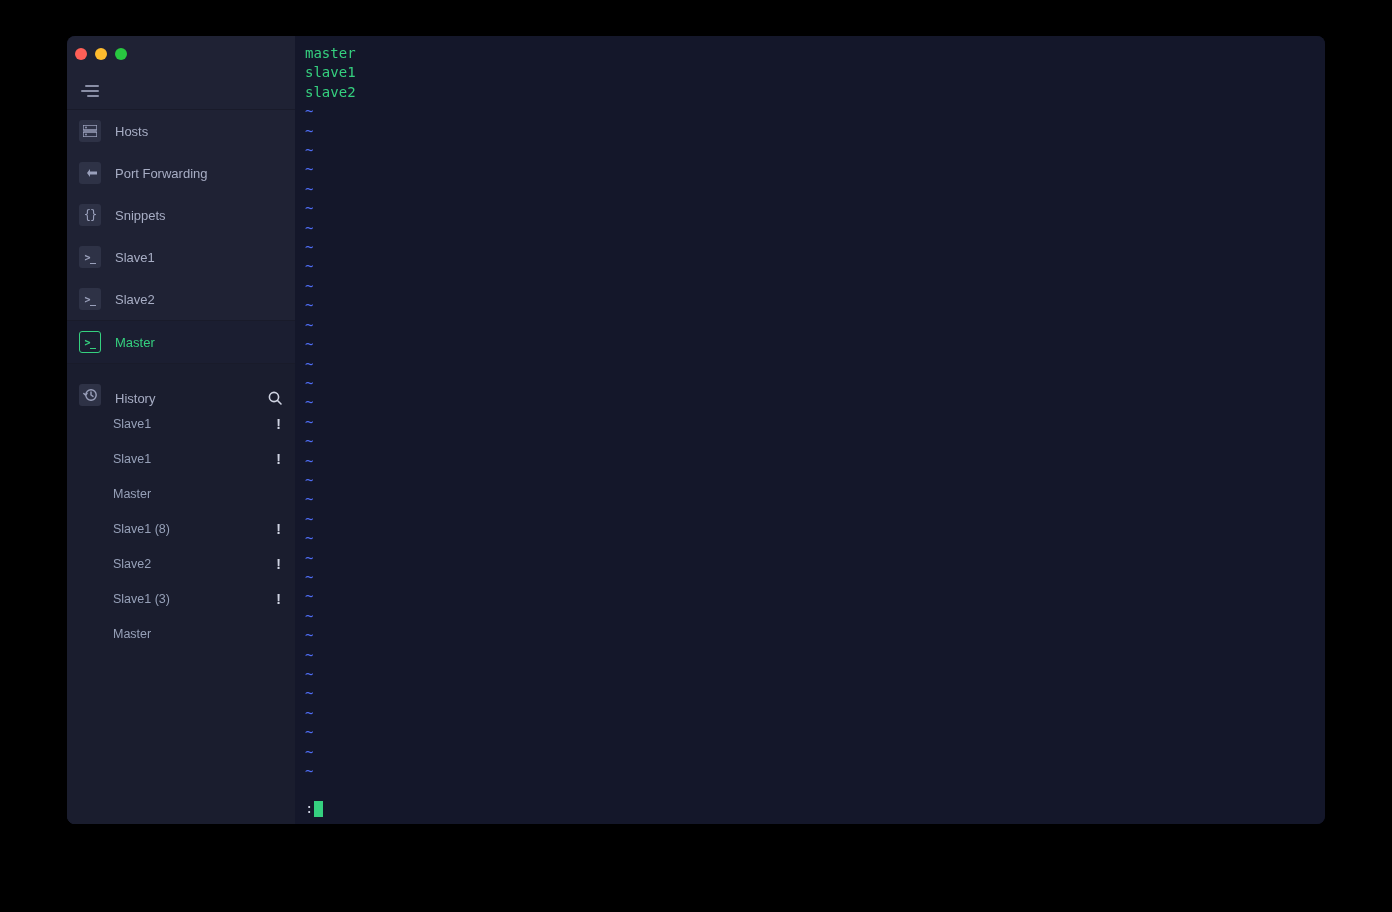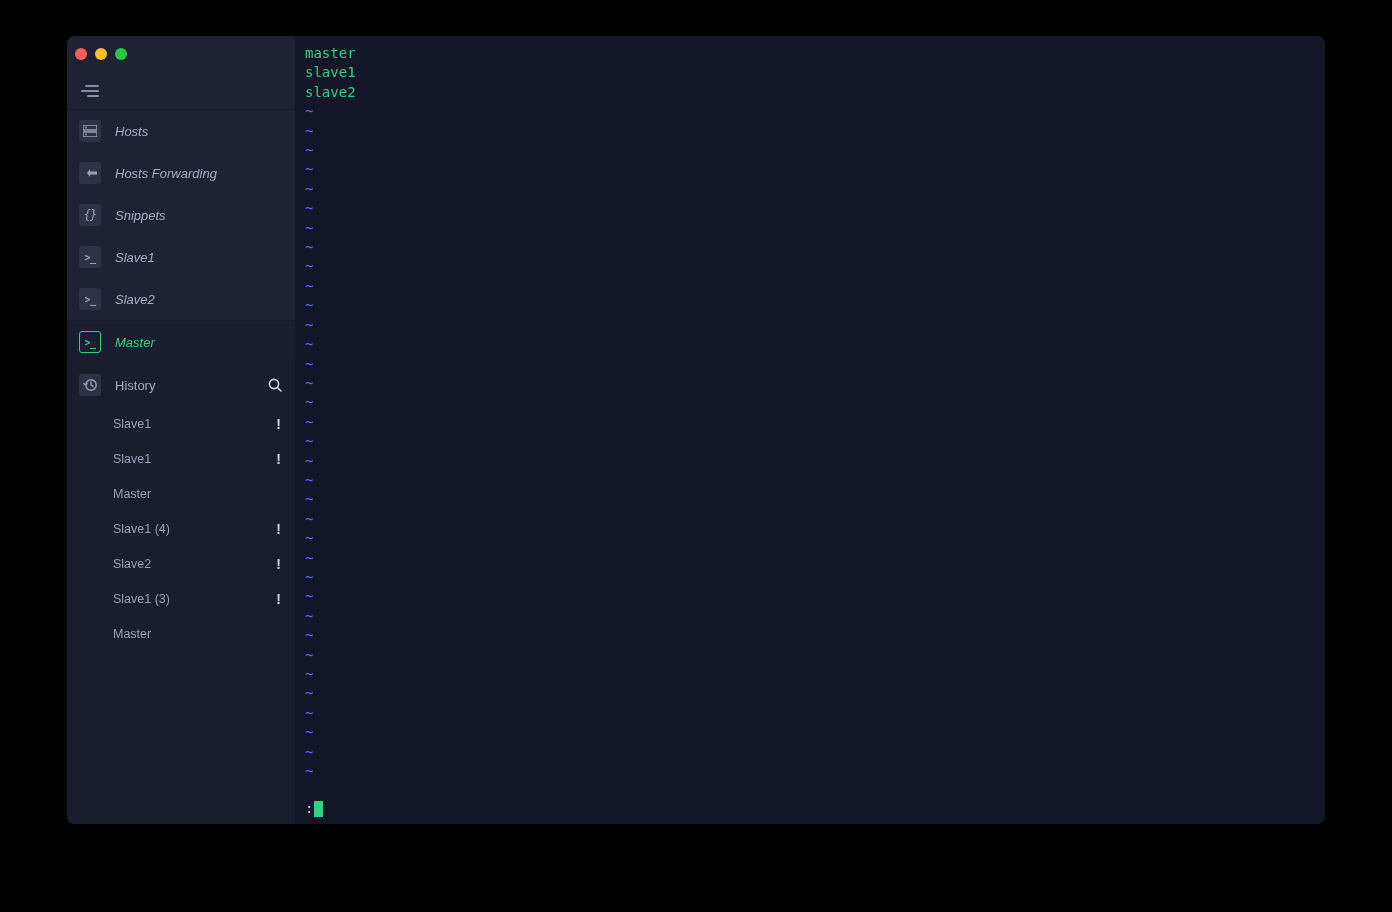--- a/index.html
+++ b/index.html
@@ -48,21 +48,21 @@
       align-items: center;
       padding-left: 14px;
       border-bottom: 1px solid rgba(0,0,0,0.18);
     }
     .hamburger { width: 18px; height: 12px; display:flex; flex-direction:column; justify-content:space-between; }
     .hamburger span { display:block; height:2px; background:#8a8fa6; border-radius:1px; }
     .hamburger span:nth-child(1){ width: 14px; align-self: flex-end; }
     .hamburger span:nth-child(2){ width: 18px; }
     .hamburger span:nth-child(3){ width: 12px; align-self: flex-end; }
 
-    .nav { display:flex; flex-direction:column;font-style:italic; }
+    .nav { display:flex; flex-direction:column; }
     .nav-item {
       height: 42px;
       display:flex;
       align-items:center;
       gap: 14px;
       padding-left: 12px;
       color:#a7adc4;
       cursor:pointer;
     }
     .nav-item.sub { padding-left: 12px; }
@@ -79,21 +79,21 @@
       font-size:12px;
     }
     .prompt { font-family: "Menlo", monospace; font-weight:bold; font-size:10px; letter-spacing: -0.5px;}
     .nav-label { font-size: 13px; }
 
     .separator-active-wrap { border-top:1px solid rgba(0,0,0,0.18); border-bottom:1px solid rgba(0,0,0,0.18); }
 
     .history-block { background:#1a1d2e; flex:1; display:flex; flex-direction:column; }
     .history-header {
       height: 42px;
-      display:flex; align-items:center;
+      display:flex; align-items:flex-end;
       padding: 0 12px 0 12px;
       gap: 14px;
       color:#a7adc4;
     }
     .history-header .icon-box { background:#2e3246; }
     .history-header .spacer { flex:1; }
     .search-icon { color:#bfc4d8; font-size:16px; }
 
     .history-list { display:flex; flex-direction:column; }
     .history-item {
@@ -162,21 +162,21 @@
         <span class="nav-label">Hosts</span>
       </div>
 
 
       <div class="nav-item">
         <div class="icon-box">
           <svg width="14" height="10" viewBox="0 0 14 10">
               <path d="M0 5 h4 l3 -4 v2.5 h7 v3 h-7 V9 l-3 -4 H0 z" fill="#9aa0bb"></path>
             </svg>
         </div>
-        <span class="nav-label">Hosts Forwarding</span>
+        <span class="nav-label">Port Forwarding</span>
       </div>
 
       <div class="nav-item">
         <div class="icon-box">
           <span style="font-family:monospace;font-size:12px;letter-spacing:-1px;">{}</span>
         </div>
         <span class="nav-label">Snippets</span>
       </div>
 
       <div class="nav-item sub">
@@ -228,21 +228,21 @@
             <span class="alert-icon">!</span>
           </div>
           <div class="history-item">
             <span class="label">Slave1</span>
             <span class="alert-icon">!</span>
           </div>
           <div class="history-item">
             <span class="label">Master</span>
           </div>
           <div class="history-item">
-            <span class="label">Slave1 (4)</span>
+            <span class="label">Slave1 (8)</span>
             <span class="alert-icon">!</span>
           </div>
           <div class="history-item">
             <span class="label">Slave2</span>
             <span class="alert-icon">!</span>
           </div>
           <div class="history-item">
             <span class="label">Slave1 (3)</span>
             <span class="alert-icon">!</span>
           </div>

